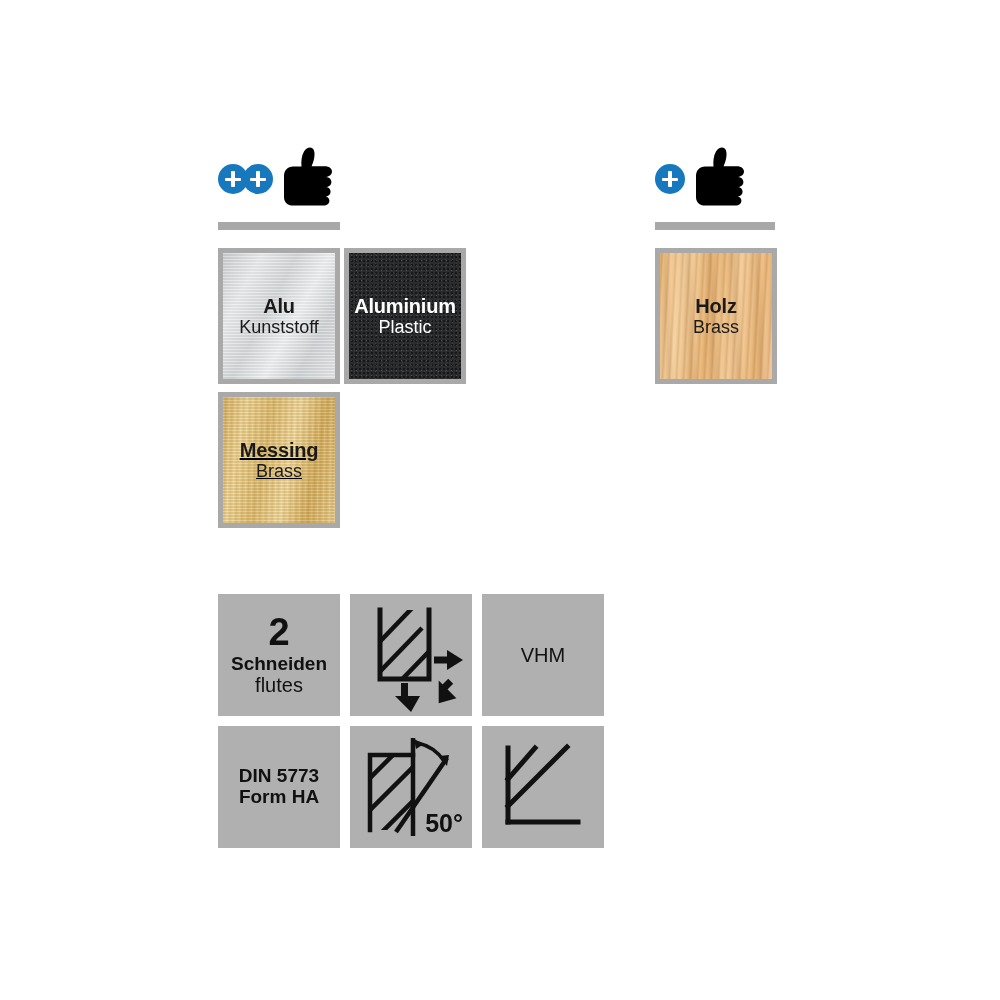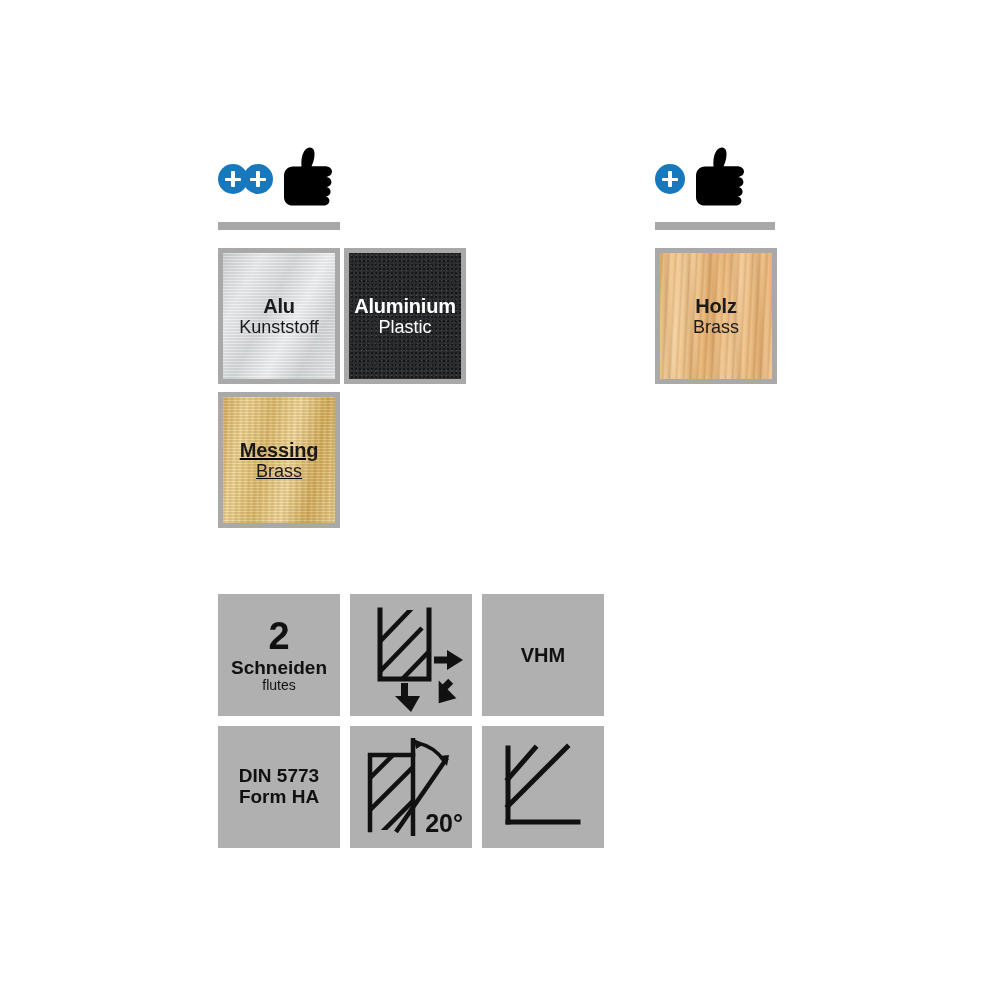--- a/index.html
+++ b/index.html
@@ -202,24 +202,24 @@
     line-height: 1;
     margin-bottom: 3px;
   }
   .flutes-de {
     display: block;
     font-size: 19px;
     font-weight: bold;
   }
   .flutes-en {
     display: block;
-    font-size: 14px;
+    font-size: 20px;
     font-weight: normal;
   }
-  .vhm-text { font-size: 20px; font-weight: bold; color: #111; }
+  .vhm-text { font-size: 20px; font-weight: normal; color: #111; }
   .din-line1, .din-line2 {
     display: block;
     font-size: 19px;
     font-weight: bold;
     color: #111;
     white-space: nowrap;
   }
   .din-line2 { margin-top: 0; }
   .din-bar {
     width: 88px;
@@ -413,21 +413,21 @@
 
         <line x1="63" y1="12" x2="63" y2="110" stroke="#111" stroke-width="4.5"></line>
 
         <line x1="46" y1="106" x2="97" y2="32" stroke="#111" stroke-width="4.5"></line>
 
         <path d="M68,17 Q85,21 94,35" fill="none" stroke="#111" stroke-width="3.5"></path>
         <polygon points="64,13 74,18 66,23" fill="#111"></polygon>
         <polygon points="97,40 89,30 99,29" fill="#111"></polygon>
       </svg>
     </span>
-    <span class="angle-label">20°</span>
+    <span class="angle-label">50°</span>
   </div>
 
   <div class="spec-tile">
     <span>
       <svg class="spec-svg" width="122" height="122" viewBox="0 0 122 122" aria-hidden="true">
         <g stroke="#111" stroke-width="5" fill="none" stroke-linecap="square">
 
           <line x1="26" y1="22" x2="26" y2="96"></line>
 
           <line x1="26" y1="96" x2="96" y2="96"></line>

